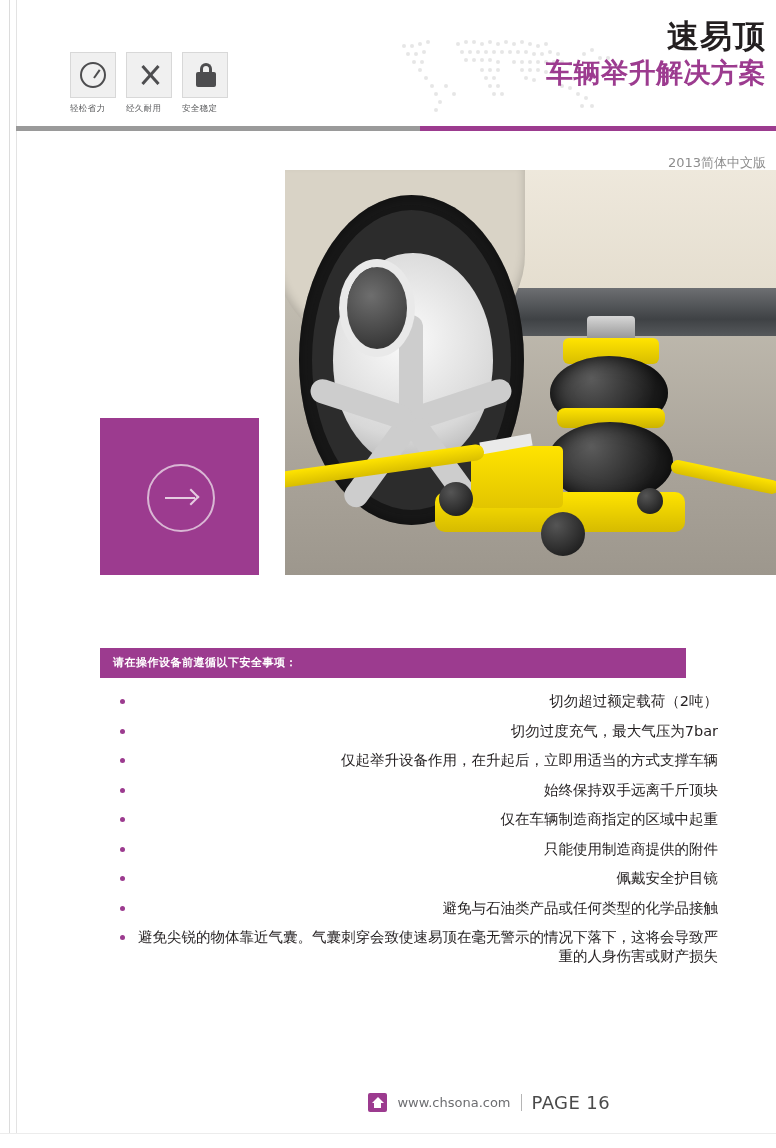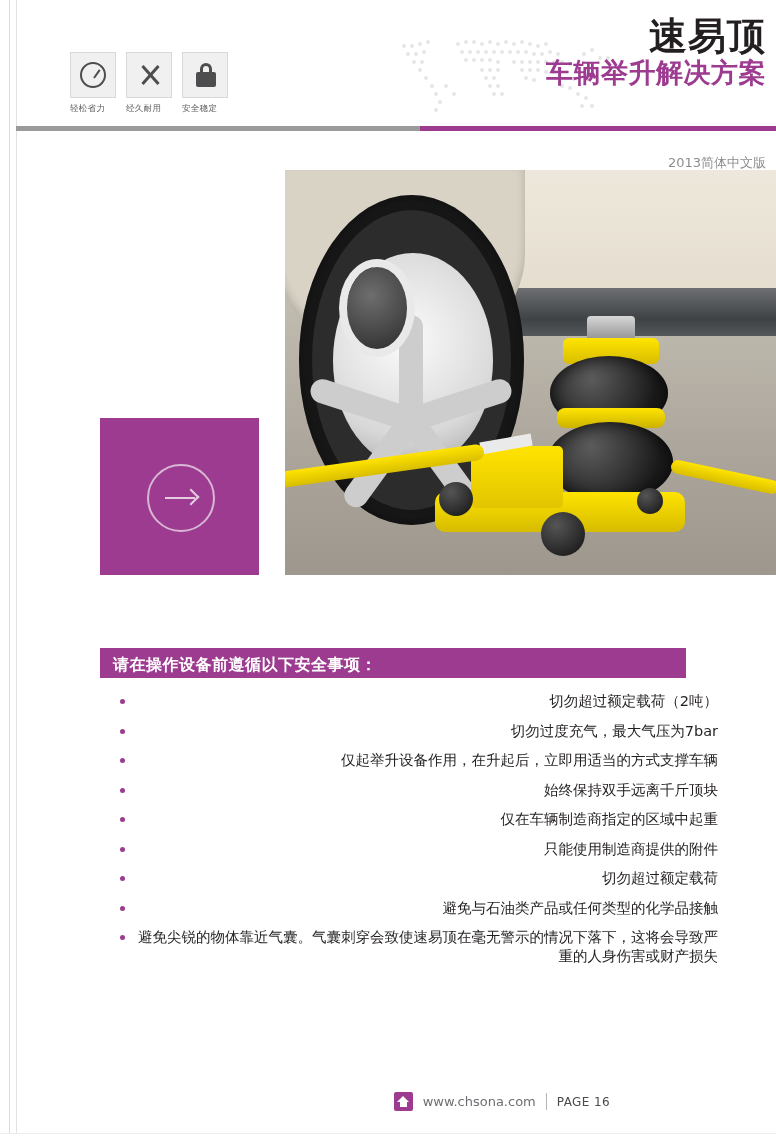--- a/index.html
+++ b/index.html
@@ -154,21 +154,21 @@
     position: absolute;
     right: 150px;
     top: 10px;
     width: 230px;
     height: 100px;
     opacity: .45;
   }
   .brand {
     position: relative;
     padding-right: 10px;
-    font-size: 38px;
+    font-size: 32px;
     font-weight: bold;
     color: #231f20;
     letter-spacing: 1px;
     line-height: 36px;
   }
   .subtitle {
     position: relative;
     padding-right: 10px;
     margin-top: 2px;
     font-size: 27px;
@@ -390,21 +390,21 @@
     left: 100px;
     top: 648px;
     width: 586px;
     height: 30px;
     background: #9c3b8f;
   }
   .safety-bar-text {
     position: absolute;
     left: 13px;
     top: 7px;
-    font-size: 16px;
+    font-size: 11px;
     font-weight: bold;
     color: #ffffff;
     letter-spacing: .5px;
     text-align: right;
   }
   .bullets {
     position: absolute;
     left: 118px;
     top: 692px;
     width: 600px;
@@ -471,21 +471,21 @@
   .site {
     font-size: 13px;
     color: #6d6e71;
   }
   .divider {
     width: 1px;
     height: 17px;
     background: #b5b5b5;
   }
   .pageno {
-    font-size: 12px;
+    font-size: 18px;
     color: #4a4a4a;
     letter-spacing: .4px;
   }
   .bottom-edge {
     position: absolute;
     left: 0;
     bottom: 0;
     width: 776px;
     height: 14px;
     background: #ffffff;
@@ -665,21 +665,21 @@
     <div class="safety-bar-text">请在操作设备前遵循以下安全事项：</div>
   </div>
 
   <div class="bullets">
     <div class="bullet">切勿超过额定载荷（2吨）</div>
     <div class="bullet">切勿过度充气，最大气压为7bar</div>
     <div class="bullet">仅起举升设备作用，在升起后，立即用适当的方式支撑车辆</div>
     <div class="bullet">始终保持双手远离千斤顶块</div>
     <div class="bullet">仅在车辆制造商指定的区域中起重</div>
     <div class="bullet">只能使用制造商提供的附件</div>
-    <div class="bullet">切勿超过额定载荷</div>
+    <div class="bullet">佩戴安全护目镜</div>
     <div class="bullet">避免与石油类产品或任何类型的化学品接触</div>
     <div class="bullet">避免尖锐的物体靠近气囊。气囊刺穿会致使速易顶在毫无警示的情况下落下，这将会导致严重的人身伤害或财产损失</div>
   </div>
 
   <div class="footer">
     <div class="footer-inner">
       <div class="home-icon"></div>
       <div class="site">www.chsona.com</div>
       <div class="divider"></div>
       <div class="pageno">PAGE 16</div>

